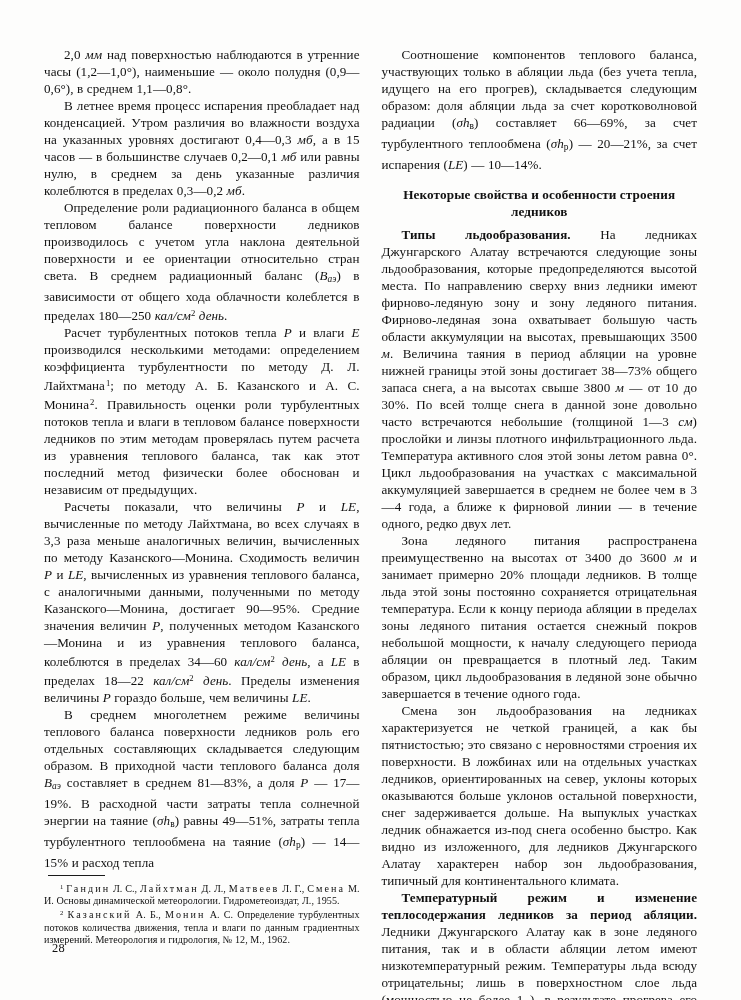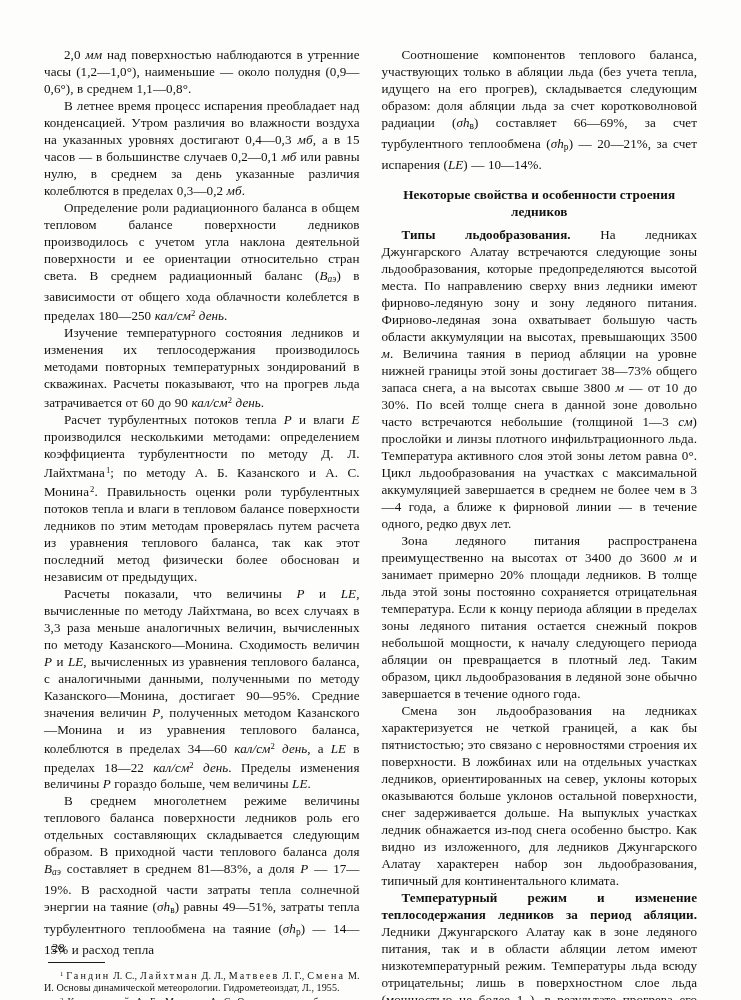--- a/index.html
+++ b/index.html
@@ -138,21 +138,20 @@
 <div class="page">
 
   <div class="columns">
 
     <div class="column left">
 
       <div class="body-flow">
         <p class="para">2,0 <i>мм</i> над поверхностью наблюдаются в утренние часы (1,2—1,0°), наименьшие — около полудня (0,9—0,6°), в среднем 1,1—0,8°.</p>
         <p class="para">В летнее время процесс испарения преобладает над конденсацией. Утром различия во влажности воздуха на указанных уровнях достигают 0,4—0,3 <i>мб</i>, а в 15 часов — в большинстве случаев 0,2—0,1 <i>мб</i> или равны нулю, в среднем за день указанные различия колеблются в пределах 0,3—0,2 <i>мб</i>.</p>
         <p class="para">Определение роли радиационного баланса в общем тепловом балансе поверхности ледников производилось с учетом угла наклона деятельной поверхности и ее ориентации относительно стран света. В среднем радиационный баланс (<i>B</i><span class="sub">аэ</span>) в зависимости от общего хода облачности колеблется в пределах 180—250 <i>кал/см</i><span class="sup">2</span> <i>день</i>.</p>
-        <p class="para">Изучение температурного состояния ледников и изменения их теплосодержания производилось методами повторных температурных зондирований в скважинах. Расчеты показывают, что на прогрев льда затрачивается от 60 до 90 <i>кал/см</i><span class="sup">2</span> <i>день</i>.</p>
         <p class="para">Расчет турбулентных потоков тепла <i>P</i> и влаги <i>E</i> производился несколькими методами: определением коэффициента турбулентности по методу Д. Л. Лайхтмана<span class="fn-ref">1</span>; по методу А. Б. Казанского и А. С. Монина<span class="fn-ref">2</span>. Правильность оценки роли турбулентных потоков тепла и влаги в тепловом балансе поверхности ледников по этим методам проверялась путем расчета из уравнения теплового баланса, так как этот последний метод физически более обоснован и независим от предыдущих.</p>
         <p class="para">Расчеты показали, что величины <i>P</i> и <i>LE</i>, вычисленные по методу Лайхтмана, во всех случаях в 3,3 раза меньше аналогичных величин, вычисленных по методу Казанского—Монина. Сходимость величин <i>P</i> и <i>LE</i>, вычисленных из уравнения теплового баланса, с аналогичными данными, полученными по методу Казанского—Монина, достигает 90—95%. Средние значения величин <i>P</i>, полученных методом Казанского—Монина и из уравнения теплового баланса, колеблются в пределах 34—60 <i>кал/см</i><span class="sup">2</span> <i>день</i>, а <i>LE</i> в пределах 18—22 <i>кал/см</i><span class="sup">2</span> <i>день</i>. Пределы изменения величины <i>P</i> гораздо больше, чем величины <i>LE</i>.</p>
         <p class="para">В среднем многолетнем режиме величины теплового баланса поверхности ледников роль его отдельных составляющих складывается следующим образом. В приходной части теплового баланса доля <i>B</i><span class="sub">аэ</span> составляет в среднем 81—83%, а доля <i>P</i> — 17—19%. В расходной части затраты тепла солнечной энергии на таяние (<i>σh</i><span class="sub-up">в</span>) равны 49—51%, затраты тепла турбулентного теплообмена на таяние (<i>σh</i><span class="sub-up">р</span>) — 14—15% и расход тепла</p>
       </div>
 
       <div class="footnotes">
         <div class="fn-rule"></div>
         <p class="footnote"><span class="sup">1</span> <span><span class="fn-sp">Гандин</span> Л. С., <span class="fn-sp">Лайхтман</span> Д. Л., <span class="fn-sp">Матвеев</span> Л. Г., <span class="fn-sp">Смена</span> М. И. Основы динамической метеорологии. Гидрометеоиздат, Л., 1955.</span></p>
         <p class="footnote"><span class="sup">2</span> <span><span class="fn-sp">Казанский</span> А. Б., <span class="fn-sp">Монин</span> А. С. Определение турбулентных потоков количества движения, тепла и влаги по данным градиентных измерений. Метеорология и гидрология, № 12, М., 1962.</span></p>
       </div>

